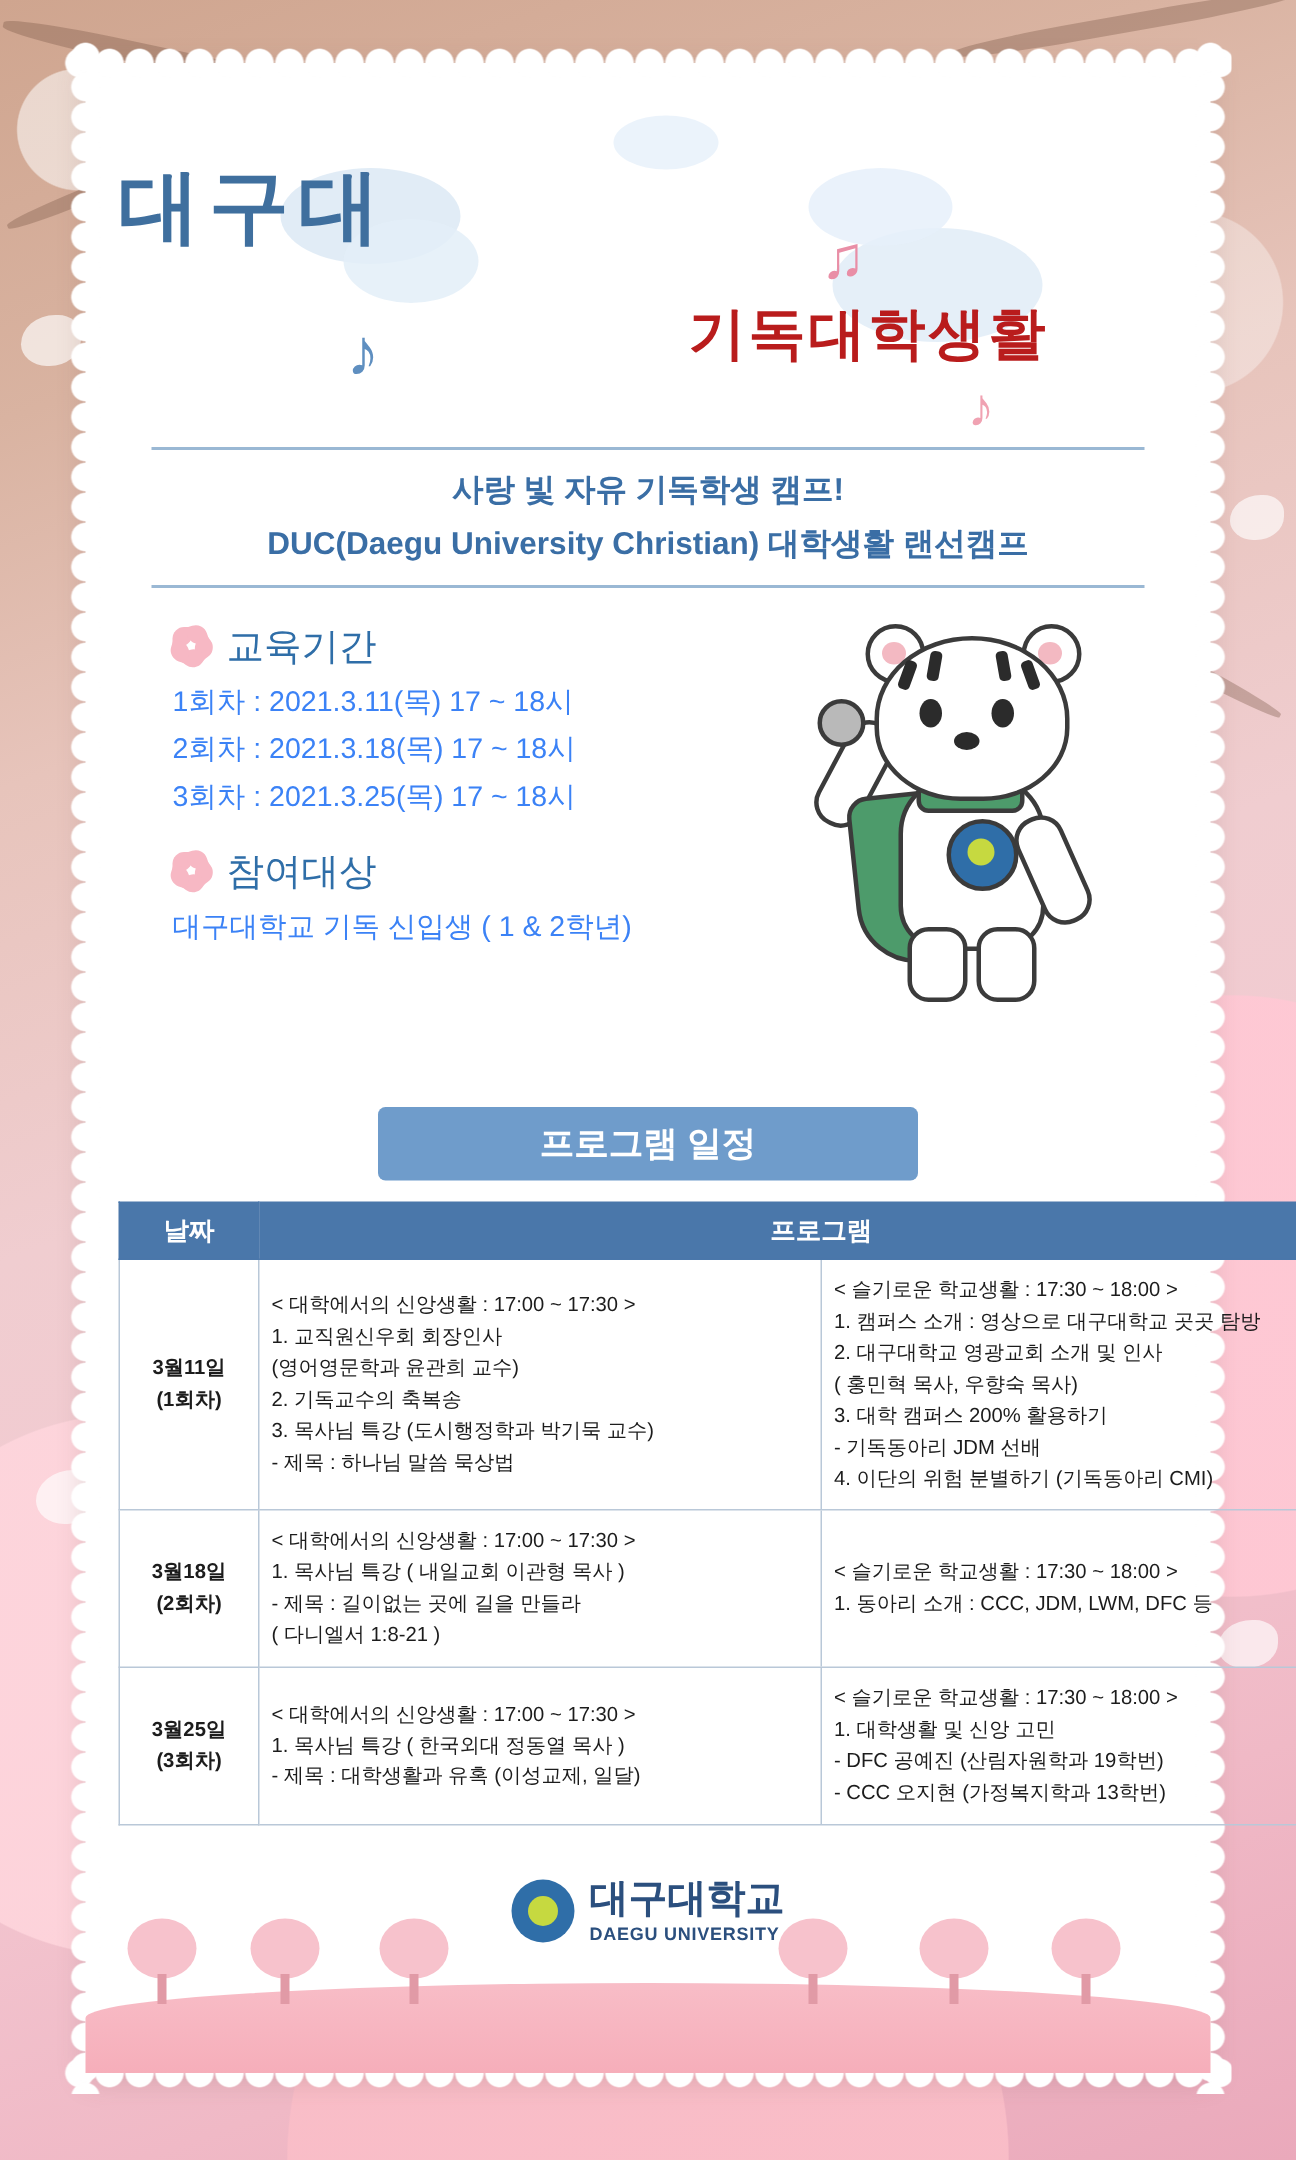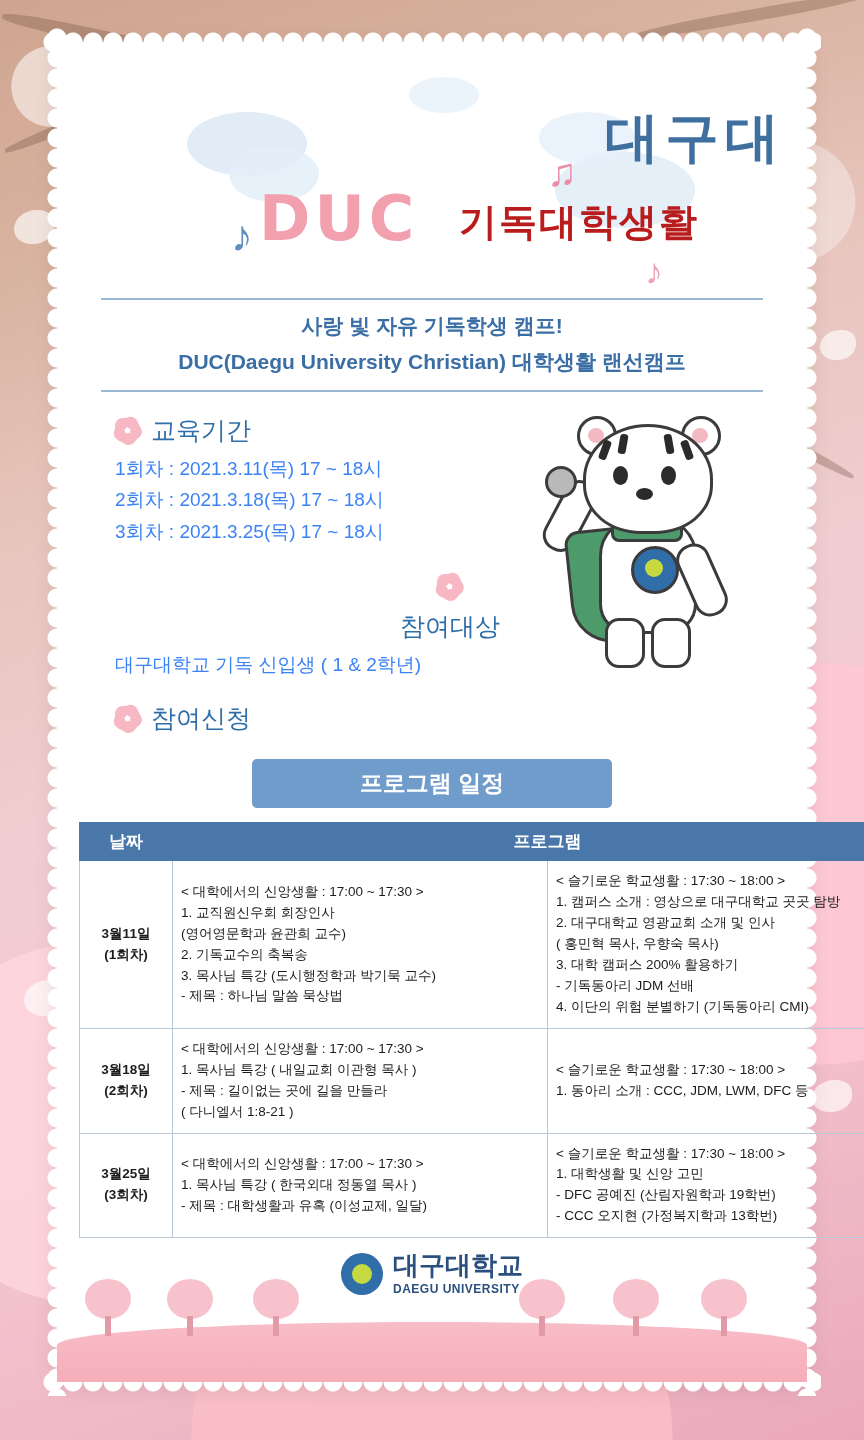--- a/index.html
+++ b/index.html
@@ -95,21 +95,21 @@
   .c1 { left: 108px; top: 70px;  width: 120px; height: 64px; }
   .c2 { left: 150px; top: 104px; width: 90px;  height: 56px; background: #e3eef8; }
   .c3 { right: 90px; top: 110px; width: 140px; height: 76px; background: #e0ecf7; }
   .c4 { right: 150px;top: 70px;  width: 96px;  height: 52px; background: #e6f0fa; }
   .c5 { left: 330px; top: 35px;  width: 70px;  height: 36px; background: #e8f1fa; }
 
   .title-ko {
     position: absolute;
     left: 0; right: 0;
     top: 60px;
-    text-align: right;
+    text-align: left;
     font-family: "DejaVu Sans", sans-serif;
     font-size: 54px;
     font-weight: bold;
     color: #3f6f9e;
     letter-spacing: 6px;
   }
   .title-duc {
     position: absolute;
     left: 180px;
     top: 140px;
@@ -425,21 +425,20 @@
   <div class="inner">
 
     <div class="header">
       <div class="cloud c1"></div>
       <div class="cloud c2"></div>
       <div class="cloud c3"></div>
       <div class="cloud c4"></div>
       <div class="cloud c5"></div>
 
       <div class="title-ko">대구대</div>
-      <div class="title-duc">DUC</div>
       <div class="title-sub">기독대학생활</div>
 
       <div class="note note-1">♪</div>
       <div class="note note-2">♫</div>
       <div class="note note-3">♪</div>
     </div>
 
     <div class="subtitle-band">
       <div class="subtitle-1">사랑 빛 자유 기독학생 캠프!</div>
       <div class="subtitle-2">DUC(Daegu University Christian) 대학생활 랜선캠프</div>
@@ -480,42 +479,32 @@
             <span></span>
             <span></span>
             <span></span>
         </div>
         <div class="sec-title">교육기간</div>
       </div>
       <div class="info-line">1회차 : 2021.3.11(목) 17 ~ 18시</div>
       <div class="info-line">2회차 : 2021.3.18(목) 17 ~ 18시</div>
       <div class="info-line">3회차 : 2021.3.25(목) 17 ~ 18시</div>
 
-      <div class="sec-head" style="margin-top:27px;flex-direction:column;">
+      <div class="sec-head" style="margin-top:17px;">
         <div class="flower">
           <span></span>
             <span></span>
             <span></span>
             <span></span>
             <span></span>
         </div>
         <div class="sec-title">참여대상</div>
       </div>
       <div class="info-line">대구대학교 기독 신입생 ( 1 &amp; 2학년)</div>
 
-      <div class="sec-head" style="margin-top:22px;">
-        <div class="flower">
-          <span></span>
-            <span></span>
-            <span></span>
-            <span></span>
-            <span></span>
-        </div>
-        <div class="sec-title">참여신청</div>
-      </div>
     </div>
 
     <div class="sched-title">프로그램 일정</div>
 
     <table class="sched">
       <thead>
         <tr>
           <th style="width:92px;">날짜</th>
           <th>프로그램</th>
         </tr>

